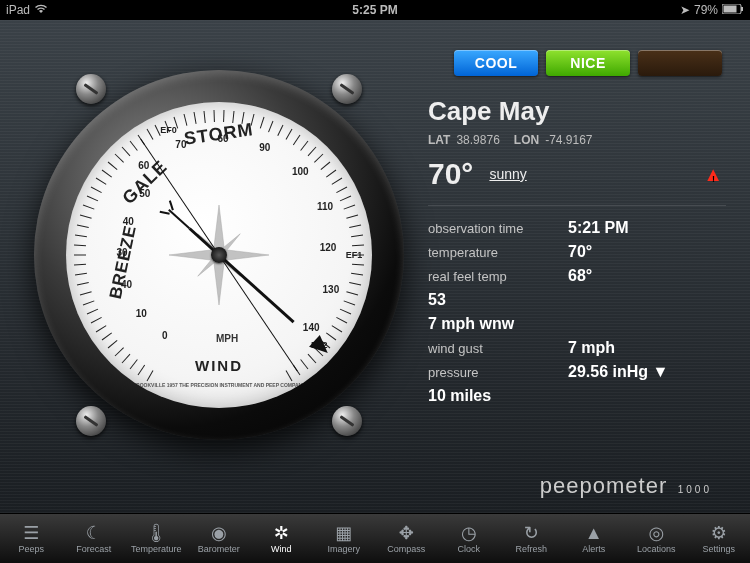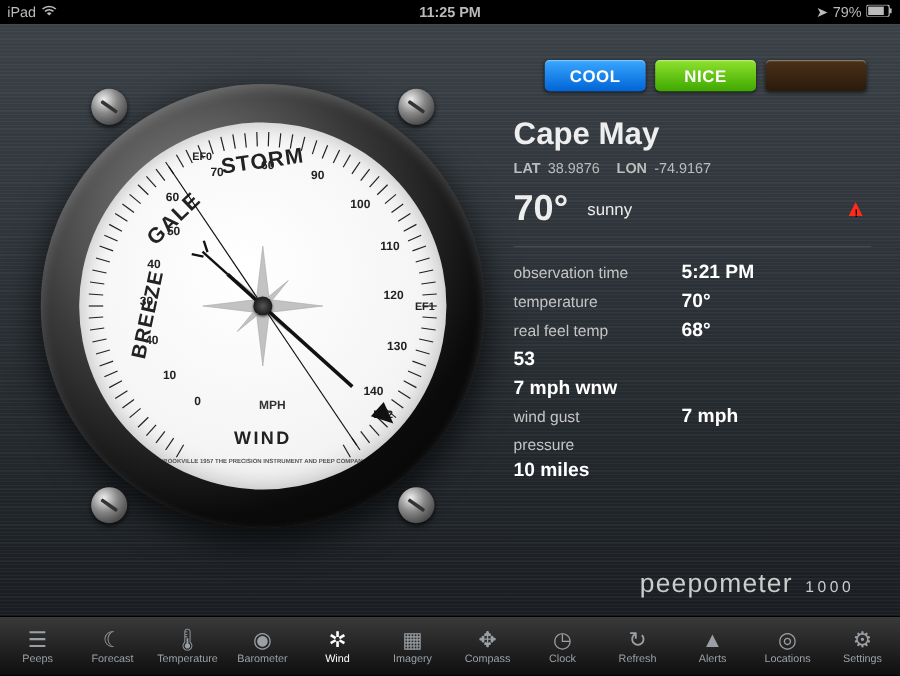--- a/index.html
+++ b/index.html
@@ -56,51 +56,51 @@
   .badge { width: 84px; height: 26px; border-radius: 4px; display: flex; align-items: center; justify-content: center; font-weight: 800; font-size: 14px; color: #fff; letter-spacing: 0.5px; box-shadow: inset 0 1px 0 rgba(255,255,255,0.35), 0 1px 3px rgba(0,0,0,0.6); }
   .badge.cool { background: linear-gradient(#3aa8ff,#0064d6); }
   .badge.nice { background: linear-gradient(#8fe22e,#3fa800); }
   .badge.empty { background: linear-gradient(#4a3018,#2a1a0c); }
 
   .loc-title { font-size: 26px; font-weight: 700; margin-bottom: 6px; }
   .coords { font-size: 12px; color: #bcbcbc; display: flex; gap: 14px; margin-bottom: 10px; }
   .coords span.lbl { font-weight: 600; margin-right: 6px; }
   .temp-row { display: flex; align-items: center; gap: 16px; margin-bottom: 14px; }
   .temp-big { font-size: 30px; font-weight: 600; }
-  .cond { font-size: 14px; }
+  .cond { font-size: 14px; text-decoration: underline; }
   .alert-tri { margin-left: auto; color: #ff2a1a; font-size: 20px; }
 
   .divider { height: 1px; background: rgba(255,255,255,0.12); margin: 6px 0 10px; }
 
   .stat-row { display: flex; align-items: baseline; padding: 3px 0; }
   .stat-label { width: 140px; font-size: 13px; color: #c4c4c4; }
   .stat-val { font-size: 16px; font-weight: 700; color: #fff; }
 
   .brand { position: absolute; right: 38px; bottom: 14px; color: #ccc; font-family: "Brush Script MT","Segoe Script",cursive; font-size: 22px; letter-spacing: 1px; }
-  .brand .num { font-family: Helvetica, Arial, sans-serif; font-size: 13px; font-weight: 300; letter-spacing: 3px; margin-left: 4px; }
+  .brand .num { font-family: Helvetica, Arial, sans-serif; font-size: 10px; font-weight: 300; letter-spacing: 3px; margin-left: 4px; }
 
   
   .tab-bar { height: 50px; background: linear-gradient(#3a3a3a,#0e0e0e); display: flex; border-top: 1px solid #000; }
   .tab { flex: 1; display: flex; flex-direction: column; align-items: center; justify-content: center; color: #9aa0a6; font-size: 9px; gap: 2px; cursor: pointer; }
   .tab.active { color: #fff; }
   .tab .ticon { font-size: 18px; line-height: 1; }
 </style>
 </head>
 <body>
 
 <div class="status-bar">
   <div class="status-left">
     <span>iPad</span>
     <span class="wifi-icon">
       <svg width="14" height="10" viewBox="0 0 14 10">
           <path d="M7 9 L5 7 A3 3 0 0 1 9 7 Z M3 5 A6 6 0 0 1 11 5 L10 6 A4.5 4.5 0 0 0 4 6 Z M1 3 A9 9 0 0 1 13 3 L12 4 A7.5 7.5 0 0 0 2 4 Z" fill="#bbb"></path>
         </svg>
     </span>
   </div>
-  <div class="status-center">11:25 PM</div>
+  <div class="status-center">5:25 PM</div>
   <div class="status-right">
     <span>➤</span>
     <span>79%</span>
     <span>
       <svg width="22" height="10" viewBox="0 0 22 10">
           <rect x="0" y="0" width="19" height="10" rx="2" fill="none" stroke="#bbb"></rect>
           <rect x="1.5" y="1.5" width="13" height="7" fill="#bbb"></rect>
           <rect x="19" y="3" width="2" height="4" fill="#bbb"></rect>
         </svg>
     </span>
@@ -276,20 +276,21 @@
       </div>
     <div class="stat-row">
         <div class="stat-val">7 mph wnw</div>
       </div>
     <div class="stat-row">
         <div class="stat-label">wind gust</div>
         <div class="stat-val">7 mph</div>
       </div>
     <div class="stat-row">
         <div class="stat-label">pressure</div>
+        <div class="stat-val">29.56 inHg ▼</div>
       </div>
     <div class="stat-row">
         <div class="stat-val">10 miles</div>
       </div>
   </div>
 
   <div class="brand">
     <span>peepometer</span> <span class="num">1000</span>
   </div>
 </div>

